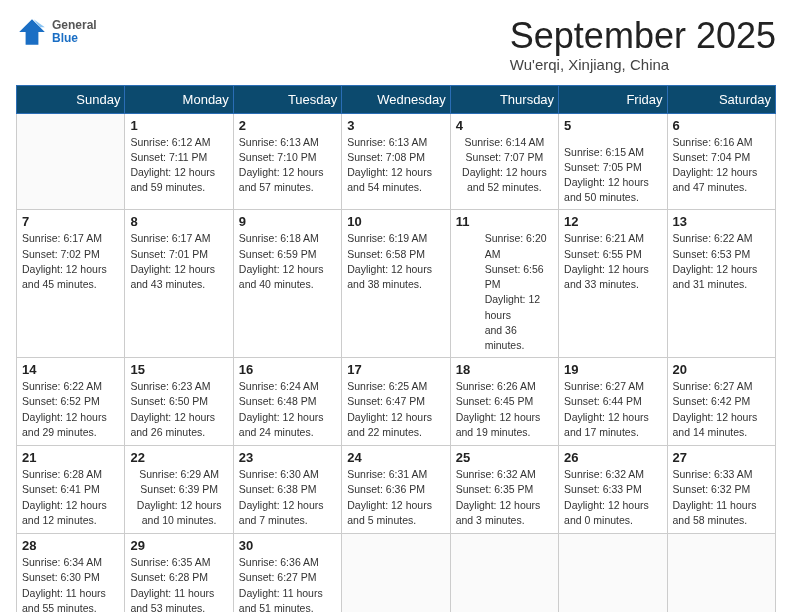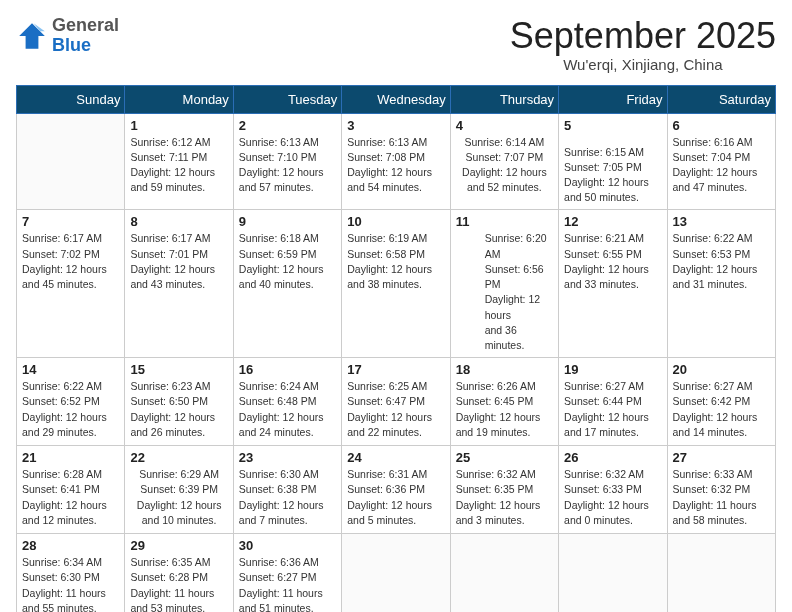--- a/index.html
+++ b/index.html
@@ -15,32 +15,32 @@
       justify-content: space-between;
       align-items: flex-start;
       margin-bottom: 12px;
     }
     .logo {
       display: flex;
       align-items: center;
       gap: 4px;
     }
     .logo-text {
-      font-size: 18px;
+      font-size: 12px;
       font-weight: bold;
       line-height: 1.1;
     }
     .logo-general { color: #555; }
     .logo-blue { color: #1a6ec4; }
     .logo-icon {
       width: 32px;
       height: 32px;
     }
     .title-block {
-      text-align: center;
+      text-align: left;
     }
     .month-title {
       font-size: 36px;
       font-weight: normal;
       color: #222;
       line-height: 1.1;
     }
     .location {
       font-size: 15px;
       color: #444;

